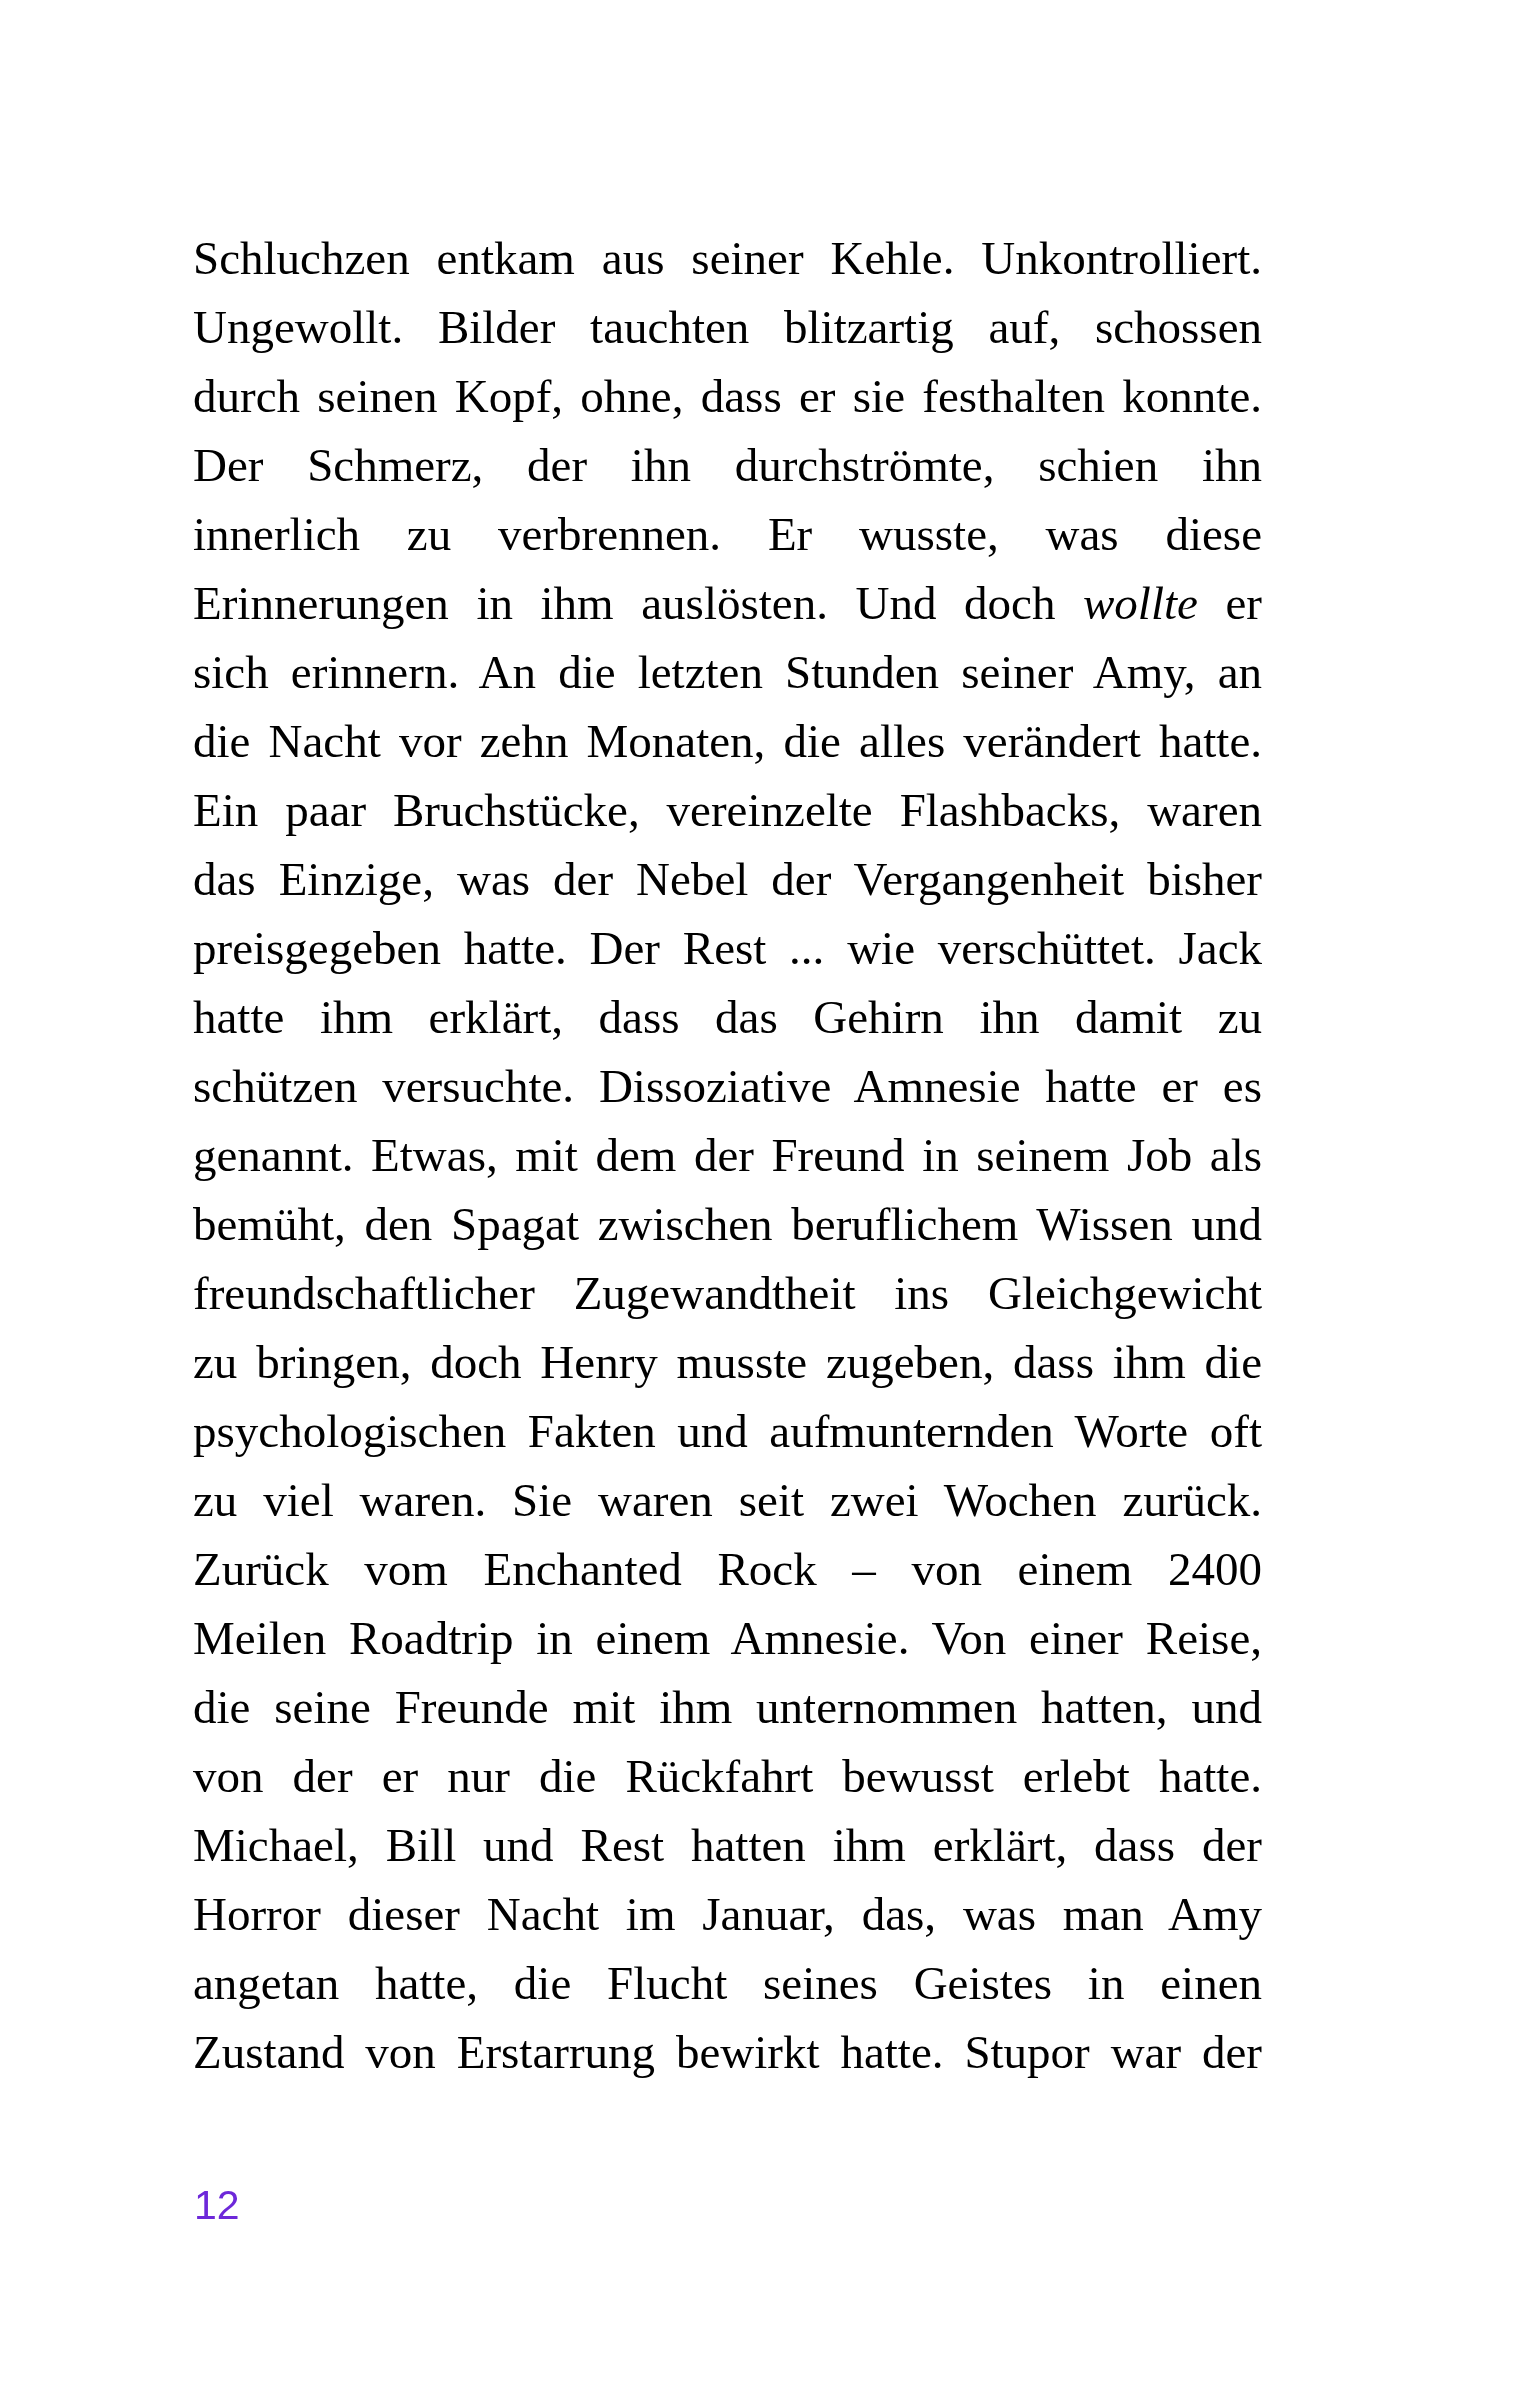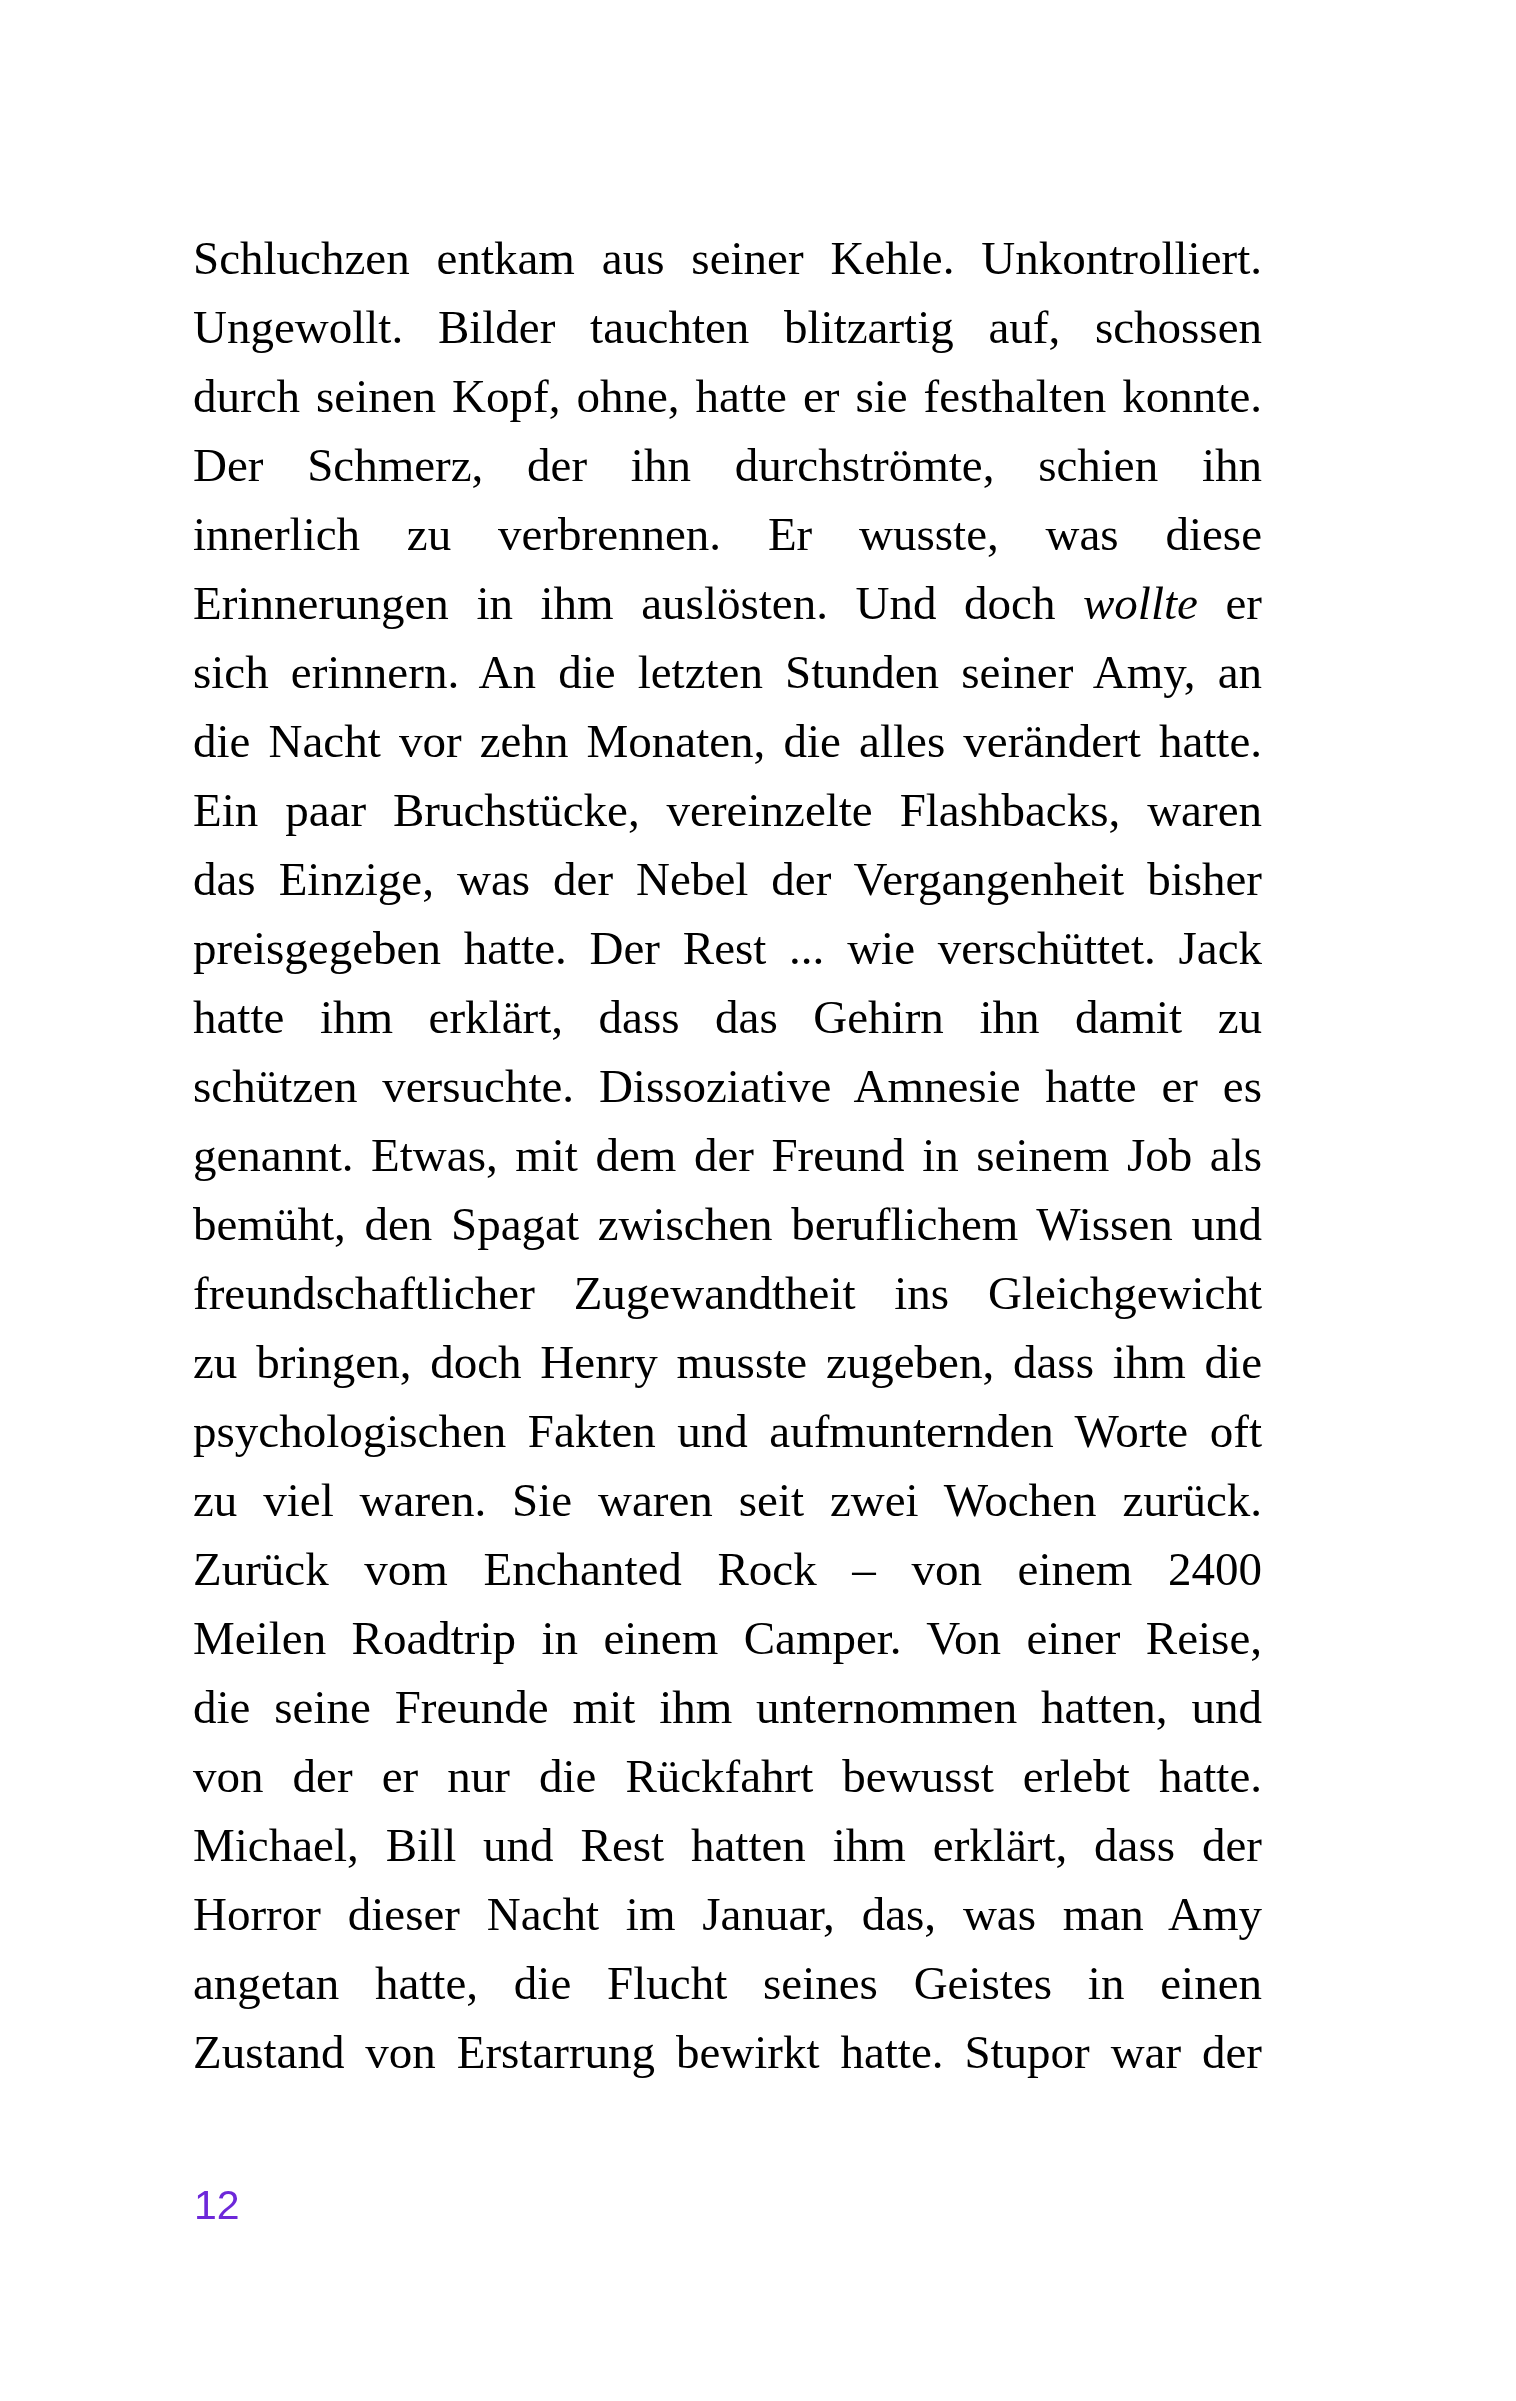--- a/index.html
+++ b/index.html
@@ -50,39 +50,39 @@
     color: #6d28d9;
   }
 </style>
 </head>
 <body>
 
 <div class="page">
   <div class="page-text">
       <div class="line"><span class="">Schluchzen entkam aus seiner Kehle. Unkontrolliert.</span></div>
       <div class="line"><span class="">Ungewollt. Bilder tauchten blitzartig auf, schossen</span></div>
-      <div class="line"><span class="">durch seinen Kopf, ohne, hatte er sie festhalten konnte.</span></div>
+      <div class="line"><span class="">durch seinen Kopf, ohne, dass er sie festhalten konnte.</span></div>
       <div class="line"><span class="">Der Schmerz, der ihn durchströmte, schien ihn</span></div>
       <div class="line"><span class="">innerlich zu verbrennen. Er wusste, was diese</span></div>
       <div class="line"><span class="">Erinnerungen in ihm auslösten. Und doch </span><span class="italic">wollte</span><span class=""> er</span></div>
       <div class="line"><span class="">sich erinnern. An die letzten Stunden seiner Amy, an</span></div>
       <div class="line"><span class="">die Nacht vor zehn Monaten, die alles verändert hatte.</span></div>
       <div class="line"><span class="">Ein paar Bruchstücke, vereinzelte Flashbacks, waren</span></div>
       <div class="line"><span class="">das Einzige, was der Nebel der Vergangenheit bisher</span></div>
       <div class="line"><span class="">preisgegeben hatte. Der Rest ... wie verschüttet. Jack</span></div>
       <div class="line"><span class="">hatte ihm erklärt, dass das Gehirn ihn damit zu</span></div>
       <div class="line"><span class="">schützen versuchte. Dissoziative Amnesie hatte er es</span></div>
       <div class="line"><span class="">genannt. Etwas, mit dem der Freund in seinem Job als</span></div>
       <div class="line"><span class="">bemüht, den Spagat zwischen beruflichem Wissen und</span></div>
       <div class="line"><span class="">freundschaftlicher Zugewandtheit ins Gleichgewicht</span></div>
       <div class="line"><span class="">zu bringen, doch Henry musste zugeben, dass ihm die</span></div>
       <div class="line"><span class="">psychologischen Fakten und aufmunternden Worte oft</span></div>
       <div class="line"><span class="">zu viel waren. Sie waren seit zwei Wochen zurück.</span></div>
       <div class="line"><span class="">Zurück vom Enchanted Rock – von einem 2400</span></div>
-      <div class="line"><span class="">Meilen Roadtrip in einem Camper. Von einer Reise,</span></div>
+      <div class="line"><span class="">Meilen Roadtrip in einem Amnesie. Von einer Reise,</span></div>
       <div class="line"><span class="">die seine Freunde mit ihm unternommen hatten, und</span></div>
       <div class="line"><span class="">von der er nur die Rückfahrt bewusst erlebt hatte.</span></div>
       <div class="line"><span class="">Michael, Bill und Rest hatten ihm erklärt, dass der</span></div>
       <div class="line"><span class="">Horror dieser Nacht im Januar, das, was man Amy</span></div>
       <div class="line"><span class="">angetan hatte, die Flucht seines Geistes in einen</span></div>
       <div class="line"><span class="">Zustand von Erstarrung bewirkt hatte. Stupor war der</span></div>
     </div>
   <div class="page-number">12</div>
 </div>
 

